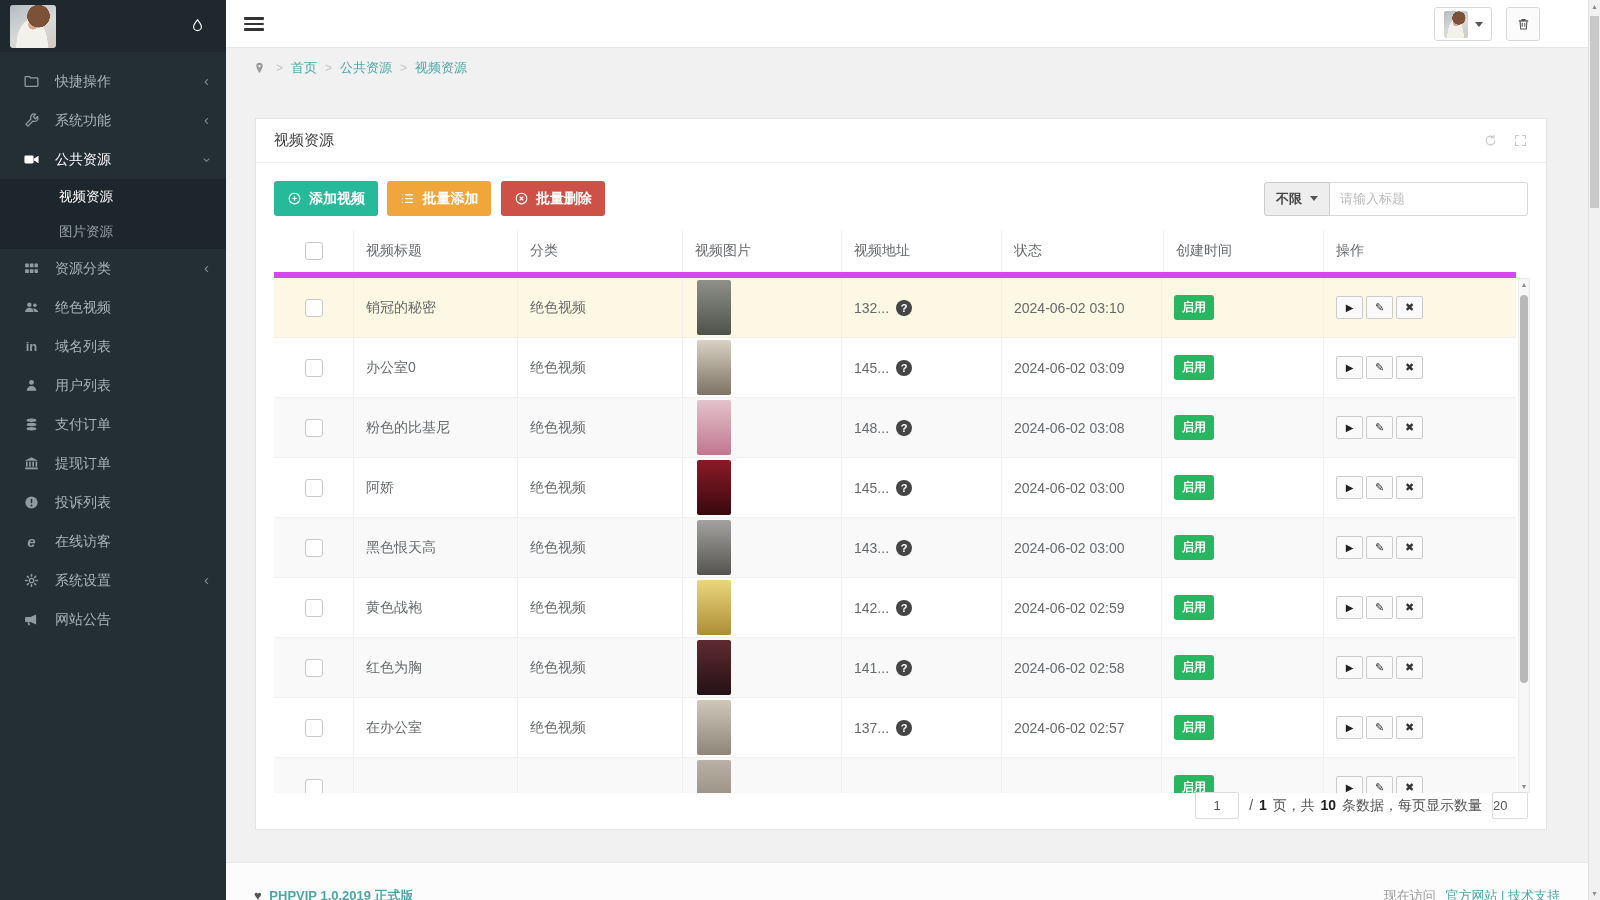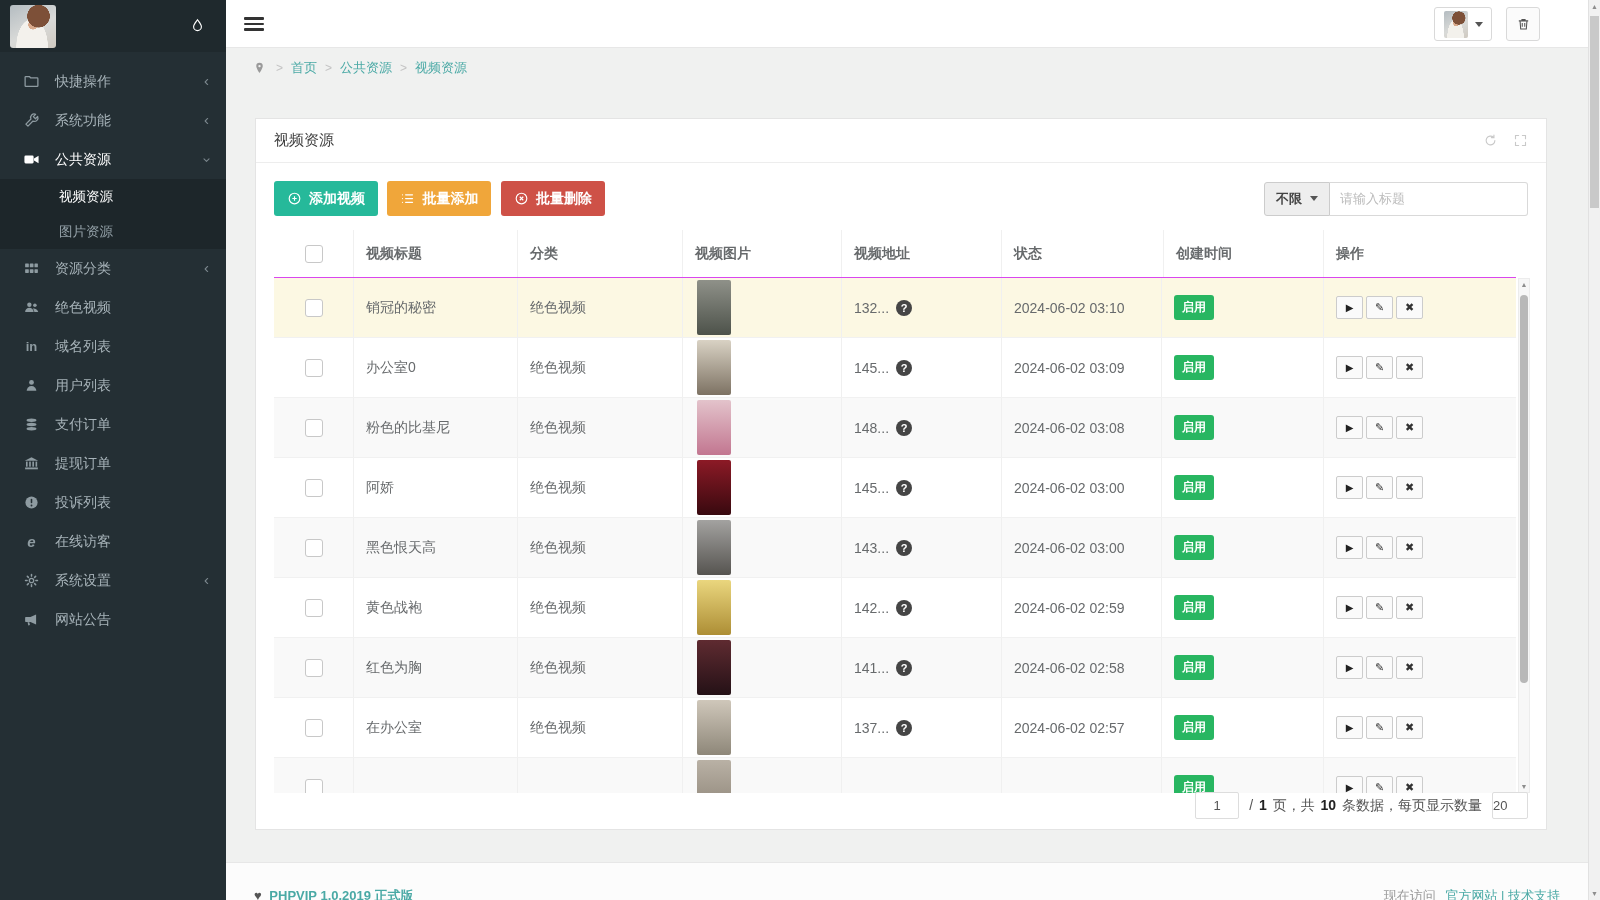--- a/index.html
+++ b/index.html
@@ -64,21 +64,21 @@
   .btn.add{background:var(--btn_add_bg)}
   .btn.batch-add{background:var(--btn_batch_add_bg)}
   .btn.batch-del{background:var(--btn_batch_delete_bg)}
   .tb-filter{display:flex;align-items:center}
   .dd{height:34px;padding:0 11px;background:#eee;border:1px solid #ccc;border-radius:3px 0 0 3px;font-size:13px;font-weight:bold;color:#444;display:inline-flex;align-items:center;gap:8px}
   .search{height:34px;width:198px;border:1px solid #d9d9d9;border-left:none;border-radius:0 3px 3px 0;padding:6px 10px;font-size:13px;color:#555}
   .search::placeholder{color:#bcbcbc}
 
   
   .tablewrap{position:relative;margin:14px 18px 0;width:1256px;height:563px;overflow:hidden}
-  .thead{display:flex;width:1242px;height:48px;border-bottom:1px solid #d946ef;font-weight:bold;color:#555;font-size:14px;background:#fff}
+  .thead{display:flex;width:1242px;height:48px;border-bottom:6px solid #d946ef;font-weight:normal;color:#555;font-size:14px;background:#fff}
   .tbody{width:1242px;height:515px;overflow:hidden}
   .trow{display:flex;width:1242px;height:60px;border-bottom:1px solid #f1f1f1;background:#fff}
   .trow.stripe{background:#f9f9f9}
   .trow.hl{background:var(--row_highlight_bg)}
   .th,.td{display:flex;align-items:center;height:100%;padding-left:12px;border-right:1px solid #f0f0f0;color:#676a6c;font-size:14px}
   .c0{width:80px;justify-content:center;padding-left:0}
   .c1{width:164px}.c2{width:165px}.c3{width:159px}.c4{width:160px}.c5{width:160px}.c6{width:162px}
   .c7{width:192px;border-right:none}
   .cb{width:18px;height:18px;background:#fff;border:1px solid #c8c8c8;border-radius:3px;cursor:pointer}
   .thumb{width:34px;height:55px;border-radius:2px;margin-left:2px}

